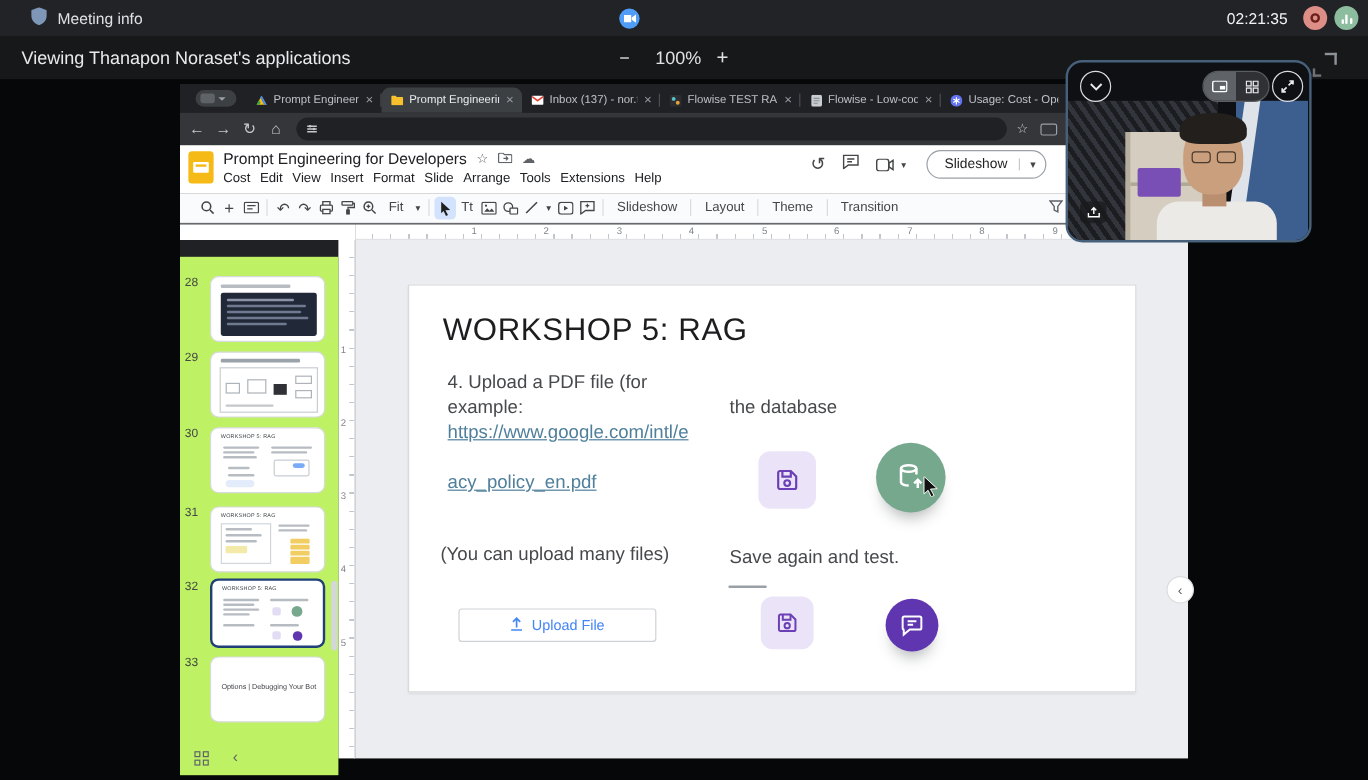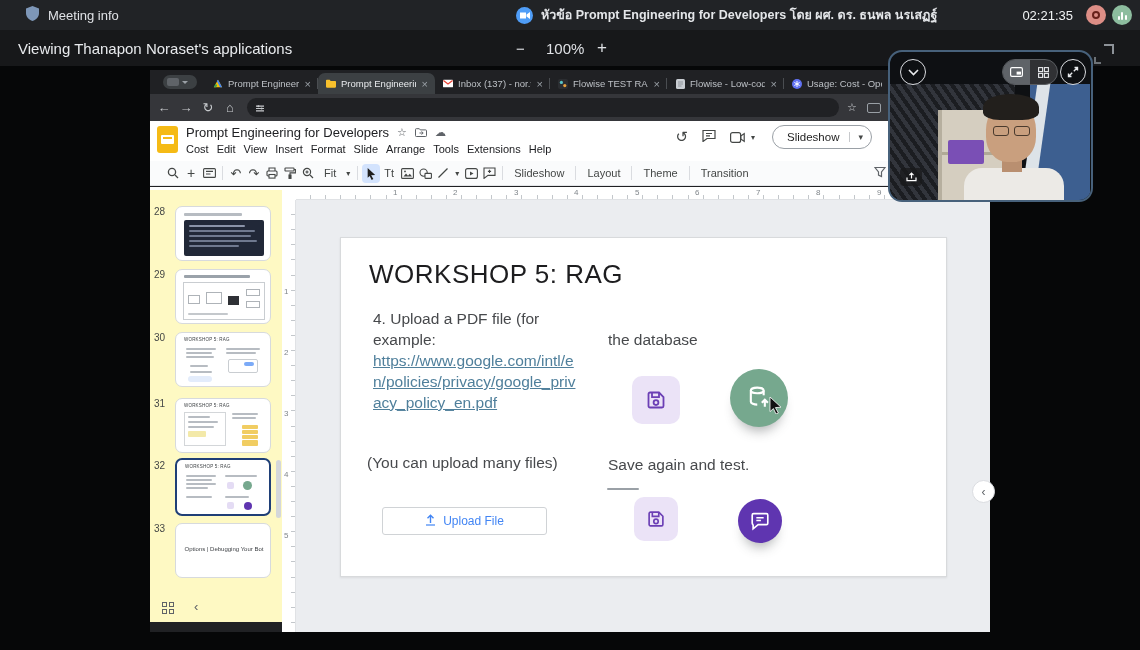--- a/index.html
+++ b/index.html
@@ -69,21 +69,21 @@
   .tb-lbl { padding:0 7px; }
   .tb-car { font-size:8px; color:#444746; padding:0 3px; }
   .funnel { position:absolute; right:104px; top:5px; }
 
   
   .ruler-corner { position:absolute; left:0; top:117px; width:146px; height:13px; background:#fff; }
   .ruler-h { position:absolute; left:146px; top:117px; width:694px; height:13px; background:#fff; border-bottom:1px solid #e0e2e5; }
   .ruler-h .tick-band { position:absolute; left:0; bottom:0; width:100%; height:4px;
      background:repeating-linear-gradient(90deg, transparent 0 14.1px, #c3c7cb 14.1px 15.1px); }
   .ruler-h .num { position:absolute; top:1px; font-size:8px; color:#80868b; }
-  .filmstrip { position:absolute; left:0; top:120px; width:132px; height:432px; background:#fef9c3; }
+  .filmstrip { position:absolute; left:0; top:144px; width:132px; height:432px; background:#bef264; }
   .ruler-v { position:absolute; left:132px; top:130px; width:14px; height:432px; background:#fff; border-right:1px solid #e0e2e5; }
   .ruler-v .tick-band { position:absolute; right:0; top:0; height:100%; width:4px;
      background:repeating-linear-gradient(180deg, transparent 0 14.1px, #c3c7cb 14.1px 15.1px); }
   .ruler-v .num { position:absolute; left:2px; font-size:8px; color:#80868b; }
   .canvas { position:absolute; left:146px; top:130px; width:694px; height:432px; background:#ebedf0; }
 
   .thumb-num { position:absolute; left:4px; width:18px; text-align:left; font-size:10px; color:#444746; }
   .thumb { position:absolute; left:25px; width:96px; height:55px; background:#fff; border:1px solid #d7dadd; border-radius:7px; overflow:hidden; }
   .thumb.selected { border:2px solid #1f3f77; }
   .bar { position:absolute; background:#b7bcc2; border-radius:1px; }
@@ -127,21 +127,20 @@
         </svg>
     </span>
     <span>Meeting info</span>
   </div>
   <div class="meet-title">
     <span class="title-badge">
       <svg width="10" height="9" viewBox="0 0 10 9">
           <path d="M0 1.5h6v6H0z M6.5 3.5 10 1v7L6.5 5.5z" fill="#fff"></path>
         </svg>
     </span>
-    <span>หัวข้อ Prompt Engineering for Developers โดย ผศ. ดร. ธนพล นรเสฏฐ์</span>
   </div>
   <div class="meet-timer">02:21:35</div>
   <div class="ind rec">
       <span class="dot"></span>
     </div>
   <div class="ind stats">
     <i style="height:4px"></i>
       <i style="height:8px"></i>
       <i style="height:5px"></i>
   </div>
@@ -492,21 +491,20 @@
     </span>
     <span class="fs-collapse">‹</span>
   </div>
 
   <div class="slide">
     <div class="slide-title">WORKSHOP 5: RAG</div>
 
     <span class="stext" style="left:32px;top:72px">4. Upload a PDF file (for</span>
     <span class="stext" style="left:32px;top:93px">example:</span>
     <span class="slink" style="left:32px;top:114px">https://www.google.com/intl/e</span>
-    <span class="slink" style="left:32px;top:135px">n/policies/privacy/google_priv</span>
     <span class="slink" style="left:32px;top:156px">acy_policy_en.pdf</span>
     <span class="stext" style="left:26px;top:216px">(You can upload many files)</span>
 
     <div class="upload-btn">
       <span><svg width="11" height="12" viewBox="0 0 11 12" fill="none" stroke="#4285f4" stroke-width="1.4">
             <path d="M5.5 9V1.5M2.5 4.2 5.5 1.2l3 3"></path>
             <path d="M1 11h9" stroke-width="1.2"></path>
           </svg></span>
       <span>Upload File</span>
     </div>

